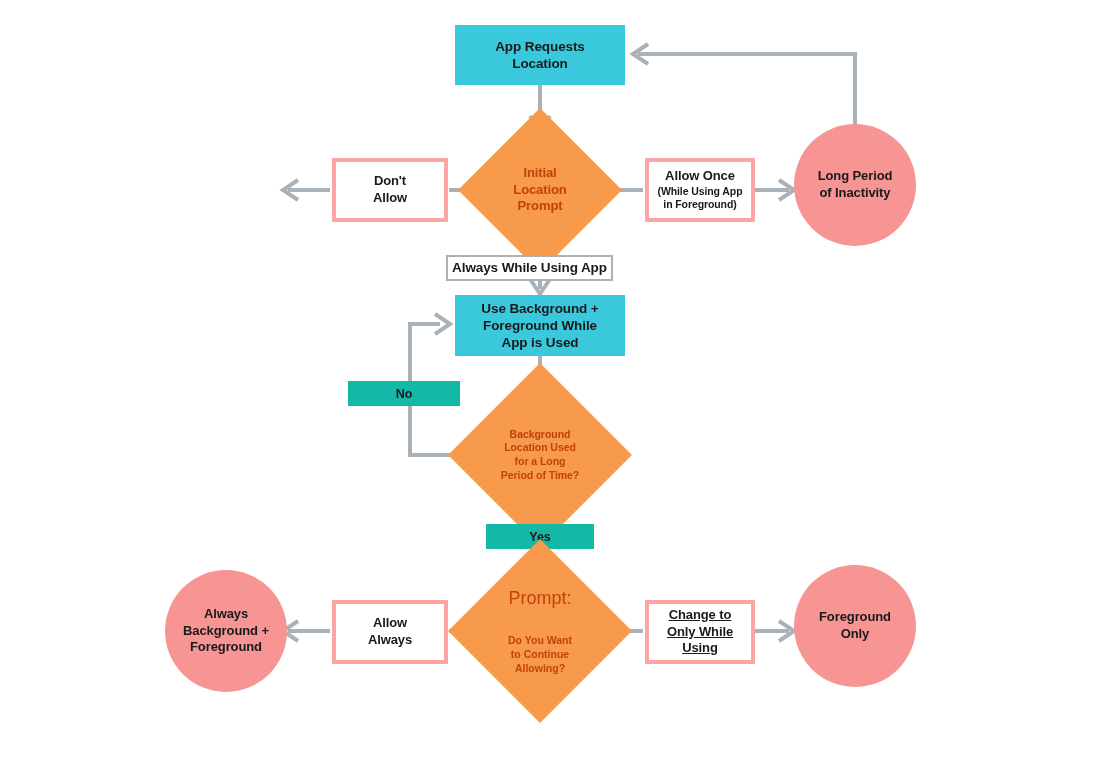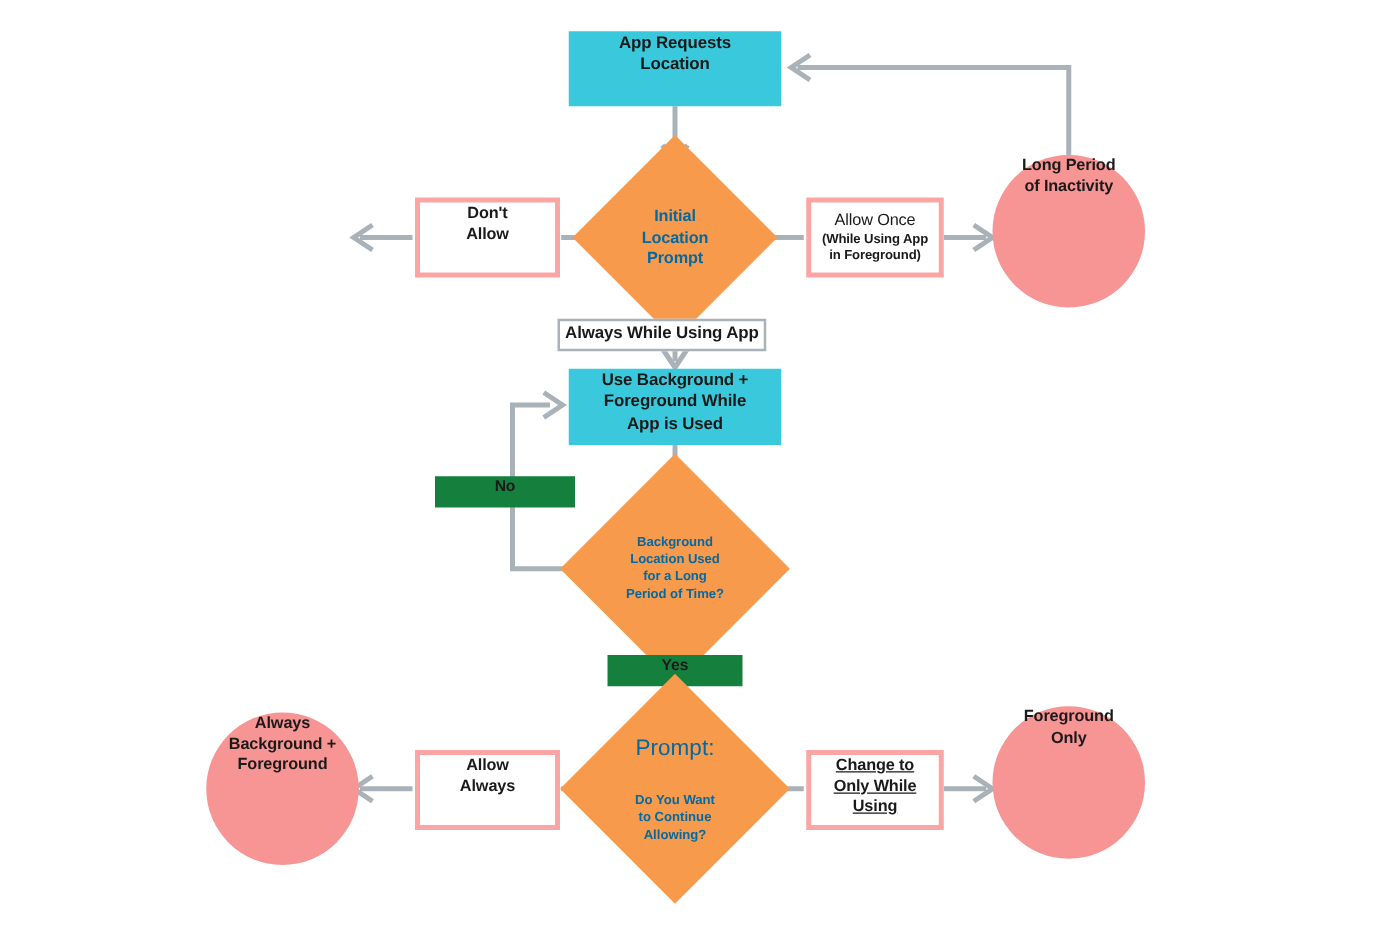--- a/index.html
+++ b/index.html
@@ -22,20 +22,21 @@
     position: absolute;
     left: 0;
     top: 0;
     width: 1120px;
     height: 760px;
   }
   .node {
     position: absolute;
     box-sizing: border-box;
     display: flex;
+    align-items: center;
     justify-content: center;
     text-align: center;
     color: #1a1a1a;
     line-height: 1.28;
   }
   .node-label {
     display: block;
     width: 100%;
     white-space: pre-line;
   }
@@ -60,21 +61,21 @@
     transform: rotate(45deg);
   }
   .n-diamond-text {
     position: absolute;
     left: 0; top: 0;
     width: 100%; height: 100%;
     display: flex;
     align-items: center;
     justify-content: center;
     text-align: center;
-    color: #0369a1;
+    color: #c2410c;
     line-height: 1.3;
   }
   .d-big { font-size: 13px; font-weight: 600; letter-spacing: -0.1px; }
   .d-small { font-size: 10.5px; font-weight: 600; letter-spacing: -0.05px; }
   .d-head { font-size: 18px; font-weight: 400; display:block; }
   .d-sub  { font-size: 10.5px; font-weight: 600; display:block;margin-top:24px; }
 
   
   .n-circle {
     background: #f79494;
@@ -93,26 +94,26 @@
     letter-spacing: -0.1px;
   }
   .n-box .sub {
     font-size: 10.5px;
     display: block;
     font-weight: 600;
   }
   .n-box .main {
     display: block;
     font-size: 13px;
-    font-weight: 400;
+    font-weight: 700;
   }
 
   
   .n-chip {
-    background: #15803d;
+    background: #14b8a6;
     font-size: 12.5px;
     font-weight: 600;
     letter-spacing: -0.05px;
     color: #1a1a1a;
   }
   .n-chip-outline {
     background: #ffffff;
     border: 2px solid #a8b2b8;
     font-size: 13.5px;
     font-weight: 600;

